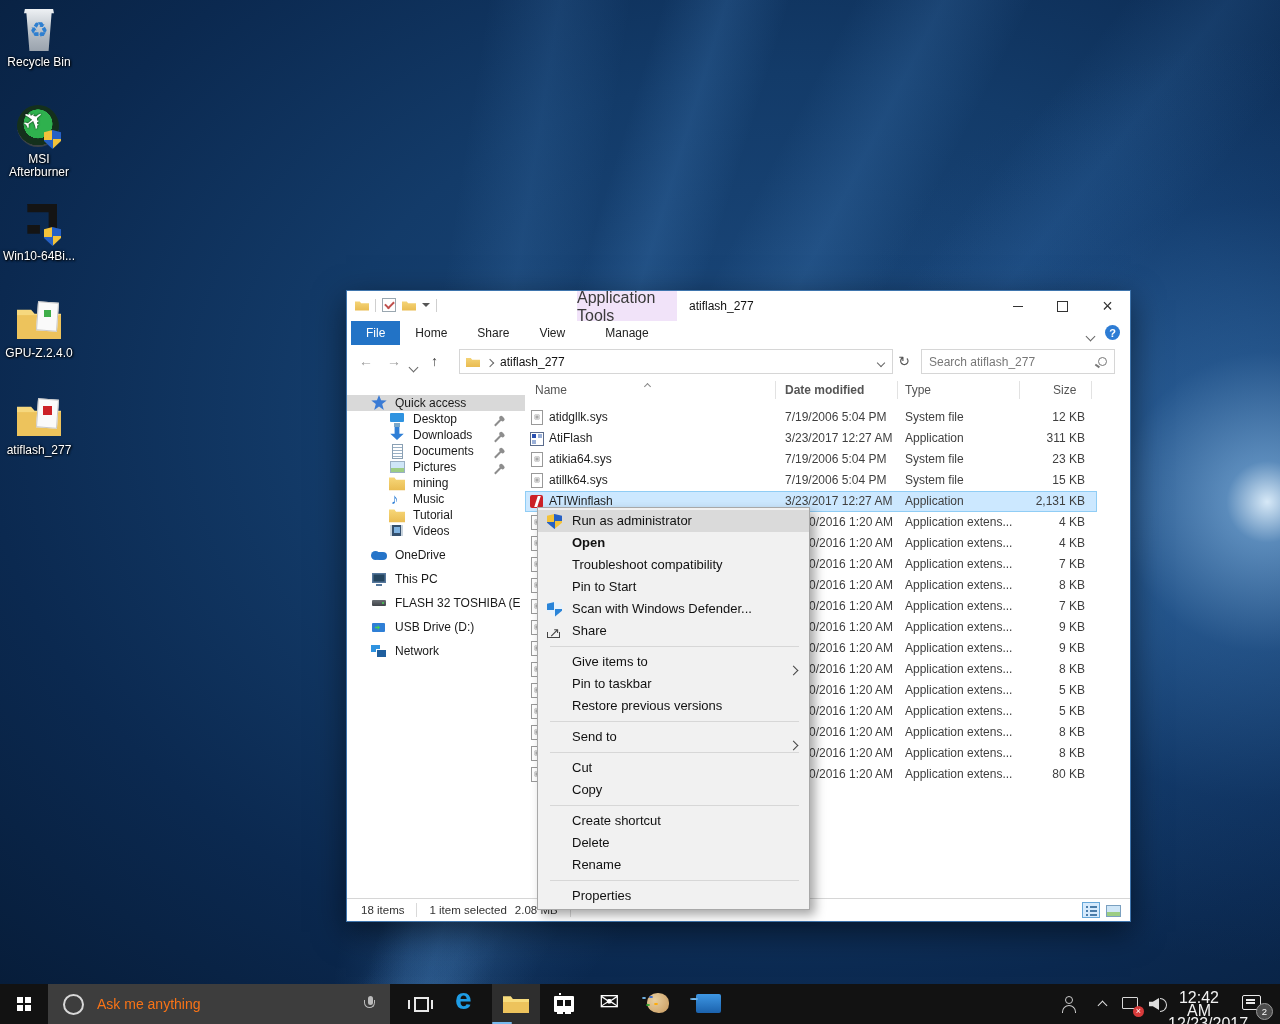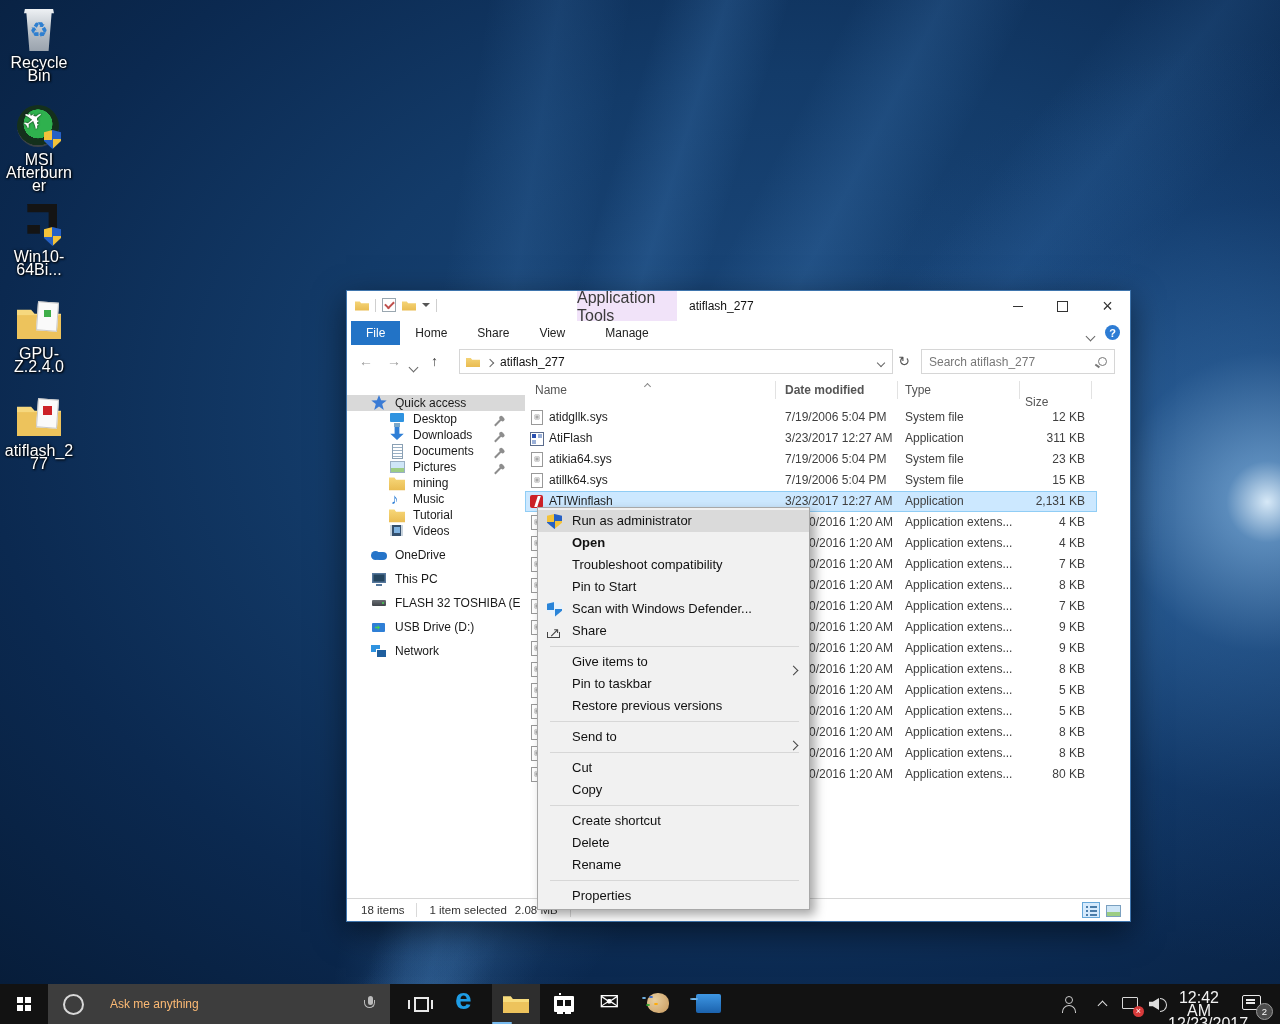--- a/index.html
+++ b/index.html
@@ -12,21 +12,21 @@
       radial-gradient(circle at 99% 51%, rgba(225,242,255,.95) 0, rgba(150,205,255,.55) 3%, rgba(80,150,225,.28) 11%, rgba(40,100,180,.12) 22%, transparent 34%),
       linear-gradient(107deg, transparent 42%, rgba(95,165,235,.16) 46%, transparent 50%),
       linear-gradient(99deg, transparent 34%, rgba(95,165,235,.12) 39%, transparent 44%),
       linear-gradient(117deg, transparent 48%, rgba(95,165,235,.15) 53%, transparent 58%),
       linear-gradient(128deg, transparent 55%, rgba(80,150,220,.13) 60%, transparent 66%),
       radial-gradient(ellipse at 62% 42%, #1c4a7e 0%, #133b69 42%, #0b2950 72%, #071d3a 100%);}
 
   
   .dsk-col{position:absolute;left:2px;top:6px;width:74px;display:flex;flex-direction:column;}
   .dsk{width:74px;min-height:96px;margin-bottom:1px;text-align:center;cursor:default;}
-  .dlabel{display:block;margin-top:2px;font-size:16px;line-height:13px;color:#fff;
+  .dlabel{display:block;margin-top:2px;font-size:12px;line-height:13px;color:#fff;
     text-shadow:1px 1px 2px #000,0 0 3px #000;word-wrap:break-word;}
   .dic{display:block;width:48px;height:48px;position:relative;margin:0 auto;}
   .dic-extra{display:none;position:absolute;}
   
   .dic-recycle-bin::before{content:"";position:absolute;left:9px;top:3px;width:30px;height:42px;
     background:linear-gradient(180deg,#eef1f4,#b4bcc4 60%,#9aa3ad);
     clip-path:polygon(0 10%,100% 10%,97% 0,3% 0,0 10%,8% 10%,92% 10%,82% 100%,18% 100%,8% 10%);}
   .dic-recycle-bin::after{content:"♻";position:absolute;left:0;right:0;top:12px;font-size:21px;color:#2e7fd0;}
   
   .dic-msi-afterburner::before{content:"";position:absolute;left:2px;top:2px;width:42px;height:42px;border-radius:50%;
@@ -149,21 +149,21 @@
   .sic-usb::after{content:"";position:absolute;left:4px;top:6px;width:5px;height:5px;background:#46d153;clip-path:polygon(0 35%,55% 35%,55% 0,100% 50%,55% 100%,55% 65%,0 65%);}
   .sic-network::before{content:"";position:absolute;left:0;top:2px;width:9px;height:7px;background:#2f93e0;}
   .sic-network::after{content:"";position:absolute;right:0;bottom:1px;width:9px;height:7px;background:#1f5f9e;border:1px solid #fff;}
   
   .list{position:absolute;left:178px;top:0;right:0;bottom:0;}
   .headers{position:absolute;left:0;top:0;right:0;height:26px;color:#555;}
   .hd{position:absolute;top:0;line-height:26px;}
   .hd-name{left:10px;}
   .hd-date{left:260px;font-weight:bold;}
   .hd-type{left:380px;}
-  .hd-size{left:500px;margin-top:12px;}
+  .hd-size{left:528px;}
   .hd-sep{position:absolute;top:4px;width:1px;height:18px;background:#e2e2e2;}
   .sort-caret{position:absolute;left:120px;top:1px;}
   .sort-caret .chev{width:4px;height:4px;border-color:#888;}
   .rows{position:absolute;left:0;top:30px;width:572px;}
   .file-row{position:relative;height:21px;}
   .file-row.selected{background:#cce8ff;box-shadow:inset 0 0 0 1px #90cdf5;}
   .cell{position:absolute;top:0;line-height:21px;white-space:nowrap;overflow:hidden;}
   .c-name{left:24px;width:232px;color:#1e1e1e;}
   .c-date{left:260px;width:118px;color:#3f3f3f;}
   .c-type{left:380px;width:114px;color:#3f3f3f;}
@@ -214,21 +214,21 @@
   .mic-share::after{content:"";position:absolute;left:0;bottom:1px;width:11px;height:5px;
     border:1.5px solid #444;border-top:none;}
 
   
   .taskbar{position:absolute;left:0;bottom:0;width:1280px;height:40px;background:#121212;z-index:100;}
   .tb-start{position:absolute;left:0;top:0;width:48px;height:40px;}
   .tb-start::before{content:"";position:absolute;left:17px;top:13px;width:6px;height:6px;background:#fff;
     box-shadow:8px 0 0 #fff,0 8px 0 #fff,8px 8px 0 #fff;}
   .tb-search{position:absolute;left:48px;top:0;width:342px;height:40px;background:#3d3d3d;display:flex;align-items:center;}
   .tb-ring{width:17px;height:17px;border:2.5px solid #d8d8d8;border-radius:50%;margin-left:15px;flex:none;}
-  .tb-search-text{margin-left:26px;font-size:12px;color:#fdba74;}
+  .tb-search-text{margin-left:13px;font-size:14px;color:#f97316;}
   .tb-mic{position:absolute;right:14px;top:12px;width:12px;height:16px;}
   .tb-mic::before{content:"";position:absolute;left:3.5px;top:0;width:5px;height:9px;background:#bbb;border-radius:3px;}
   .tb-mic::after{content:"";position:absolute;left:0;top:4px;width:9px;height:7px;border:1.5px solid #bbb;border-top:none;
     border-radius:0 0 7px 7px;}
   .tb-taskview{position:absolute;left:398px;top:0;width:46px;height:40px;}
   .tb-taskview::before{content:"";position:absolute;left:16px;top:13px;width:11px;height:11px;border:2px solid #e8e8e8;}
   .tb-taskview::after{content:"";position:absolute;left:10px;top:16px;width:2px;height:9px;background:#e8e8e8;
     box-shadow:23px 0 0 #e8e8e8;}
   .tb-app{position:absolute;top:0;width:48px;height:40px;}
   .tb-app.active{background:#2e2e2e;}

